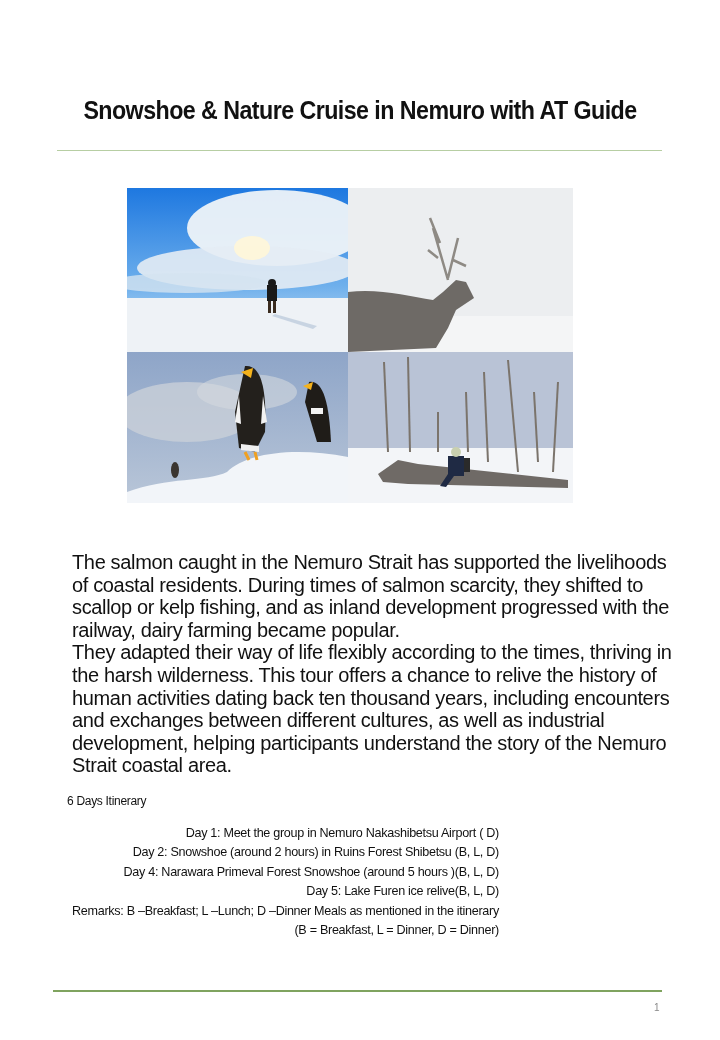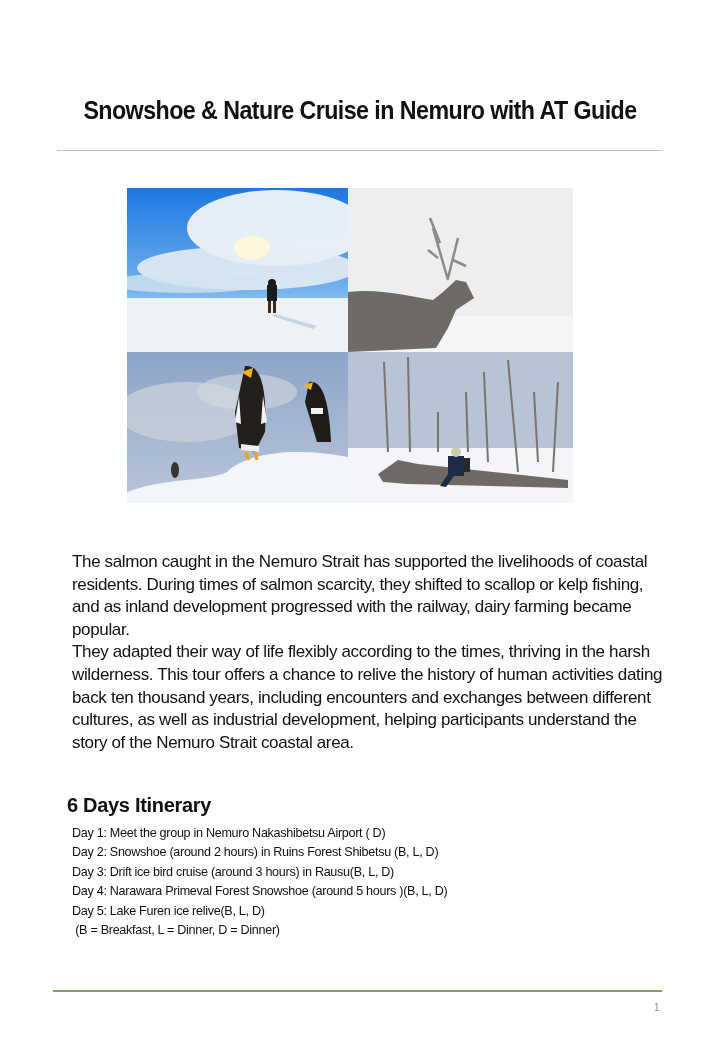--- a/index.html
+++ b/index.html
@@ -9,26 +9,26 @@
            font-family: "Liberation Sans", sans-serif; font-weight: bold; font-size: 25px;
            letter-spacing: -0.6px; color: #111; transform: scaleX(0.93); transform-origin: center; }
   .rule-top { position: absolute; left: 57px; top: 150px; width: 605px; height: 1px; background: #b7cea3; }
   .photo-grid { position: absolute; left: 127px; top: 188px; width: 446px; height: 315px; }
   .photo { position: absolute; overflow: hidden; }
   .photo svg { display: block; width: 100%; height: 100%; }
   .p1 { left: 0; top: 0; width: 221px; height: 164px; }
   .p2 { left: 221px; top: 0; width: 225px; height: 164px; }
   .p3 { left: 0; top: 164px; width: 221px; height: 151px; }
   .p4 { left: 221px; top: 164px; width: 225px; height: 151px; }
-  .desc { position: absolute; left: 72px; top: 551px; width: 600px; font-size: 17px; line-height: 22.6px;
+  .desc { position: absolute; left: 72px; top: 551px; width: 600px; font-size: 20px; line-height: 22.6px;
           letter-spacing: -0.35px; color: #111; }
   .desc p { margin: 0; }
-  .itin-title { position: absolute; left: 67px; top: 794px; font-size: 20px; letter-spacing: -0.3px; color: #111; font-weight: bold; }
+  .itin-title { position: absolute; left: 67px; top: 794px; font-size: 12px; letter-spacing: -0.3px; color: #111; }
   .itin { position: absolute; left: 72px; top: 824px; font-size: 12.6px; line-height: 19.4px; letter-spacing: -0.3px; color: #111; }
-  .itin div { white-space: nowrap; }
+  .itin div { white-space: nowrap; text-align: right; }
   .rule-bottom { position: absolute; left: 53px; top: 990px; width: 609px; height: 2px; background: #7fa35f; }
   .page-num { position: absolute; left: 654px; top: 1002px; font-size: 10px; color: #8a8a8a; }
 </style>
 </head>
 <body>
 
 <div class="title">Snowshoe &amp; Nature Cruise in Nemuro with AT Guide</div>
 <div class="rule-top"></div>
 
 <div class="photo-grid">
@@ -115,20 +115,20 @@
 <div class="desc">
   <p>The salmon caught in the Nemuro Strait has supported the livelihoods of coastal residents. During times of salmon scarcity, they shifted to scallop or kelp fishing, and as inland development progressed with the railway, dairy farming became popular.</p>
   <p>They adapted their way of life flexibly according to the times, thriving in the harsh wilderness. This tour offers a chance to relive the history of human activities dating back ten thousand years, including encounters and exchanges between different cultures, as well as industrial development, helping participants understand the story of the Nemuro Strait coastal area.</p>
 </div>
 
 <div class="itin-title">6 Days Itinerary</div>
 
 <div class="itin">
   <div>Day 1: Meet the group in Nemuro Nakashibetsu Airport ( D)</div>
   <div>Day 2: Snowshoe (around 2 hours) in Ruins Forest Shibetsu (B, L, D)</div>
-  <div>Day 3: Drift ice bird cruise (around 3 hours) in Rausu(B, L, D)</div>
   <div>Day 4: Narawara Primeval Forest Snowshoe (around 5 hours )(B, L, D)</div>
   <div>Day 5: Lake Furen ice relive(B, L, D)</div>
+  <div>Remarks: B –Breakfast; L –Lunch; D –Dinner Meals as mentioned in the itinerary</div>
   <div style="white-space:pre;"> (B = Breakfast, L = Dinner, D = Dinner)</div>
 </div>
 
 <div class="rule-bottom"></div>
 <div class="page-num">1</div>
 
 </body></html>

